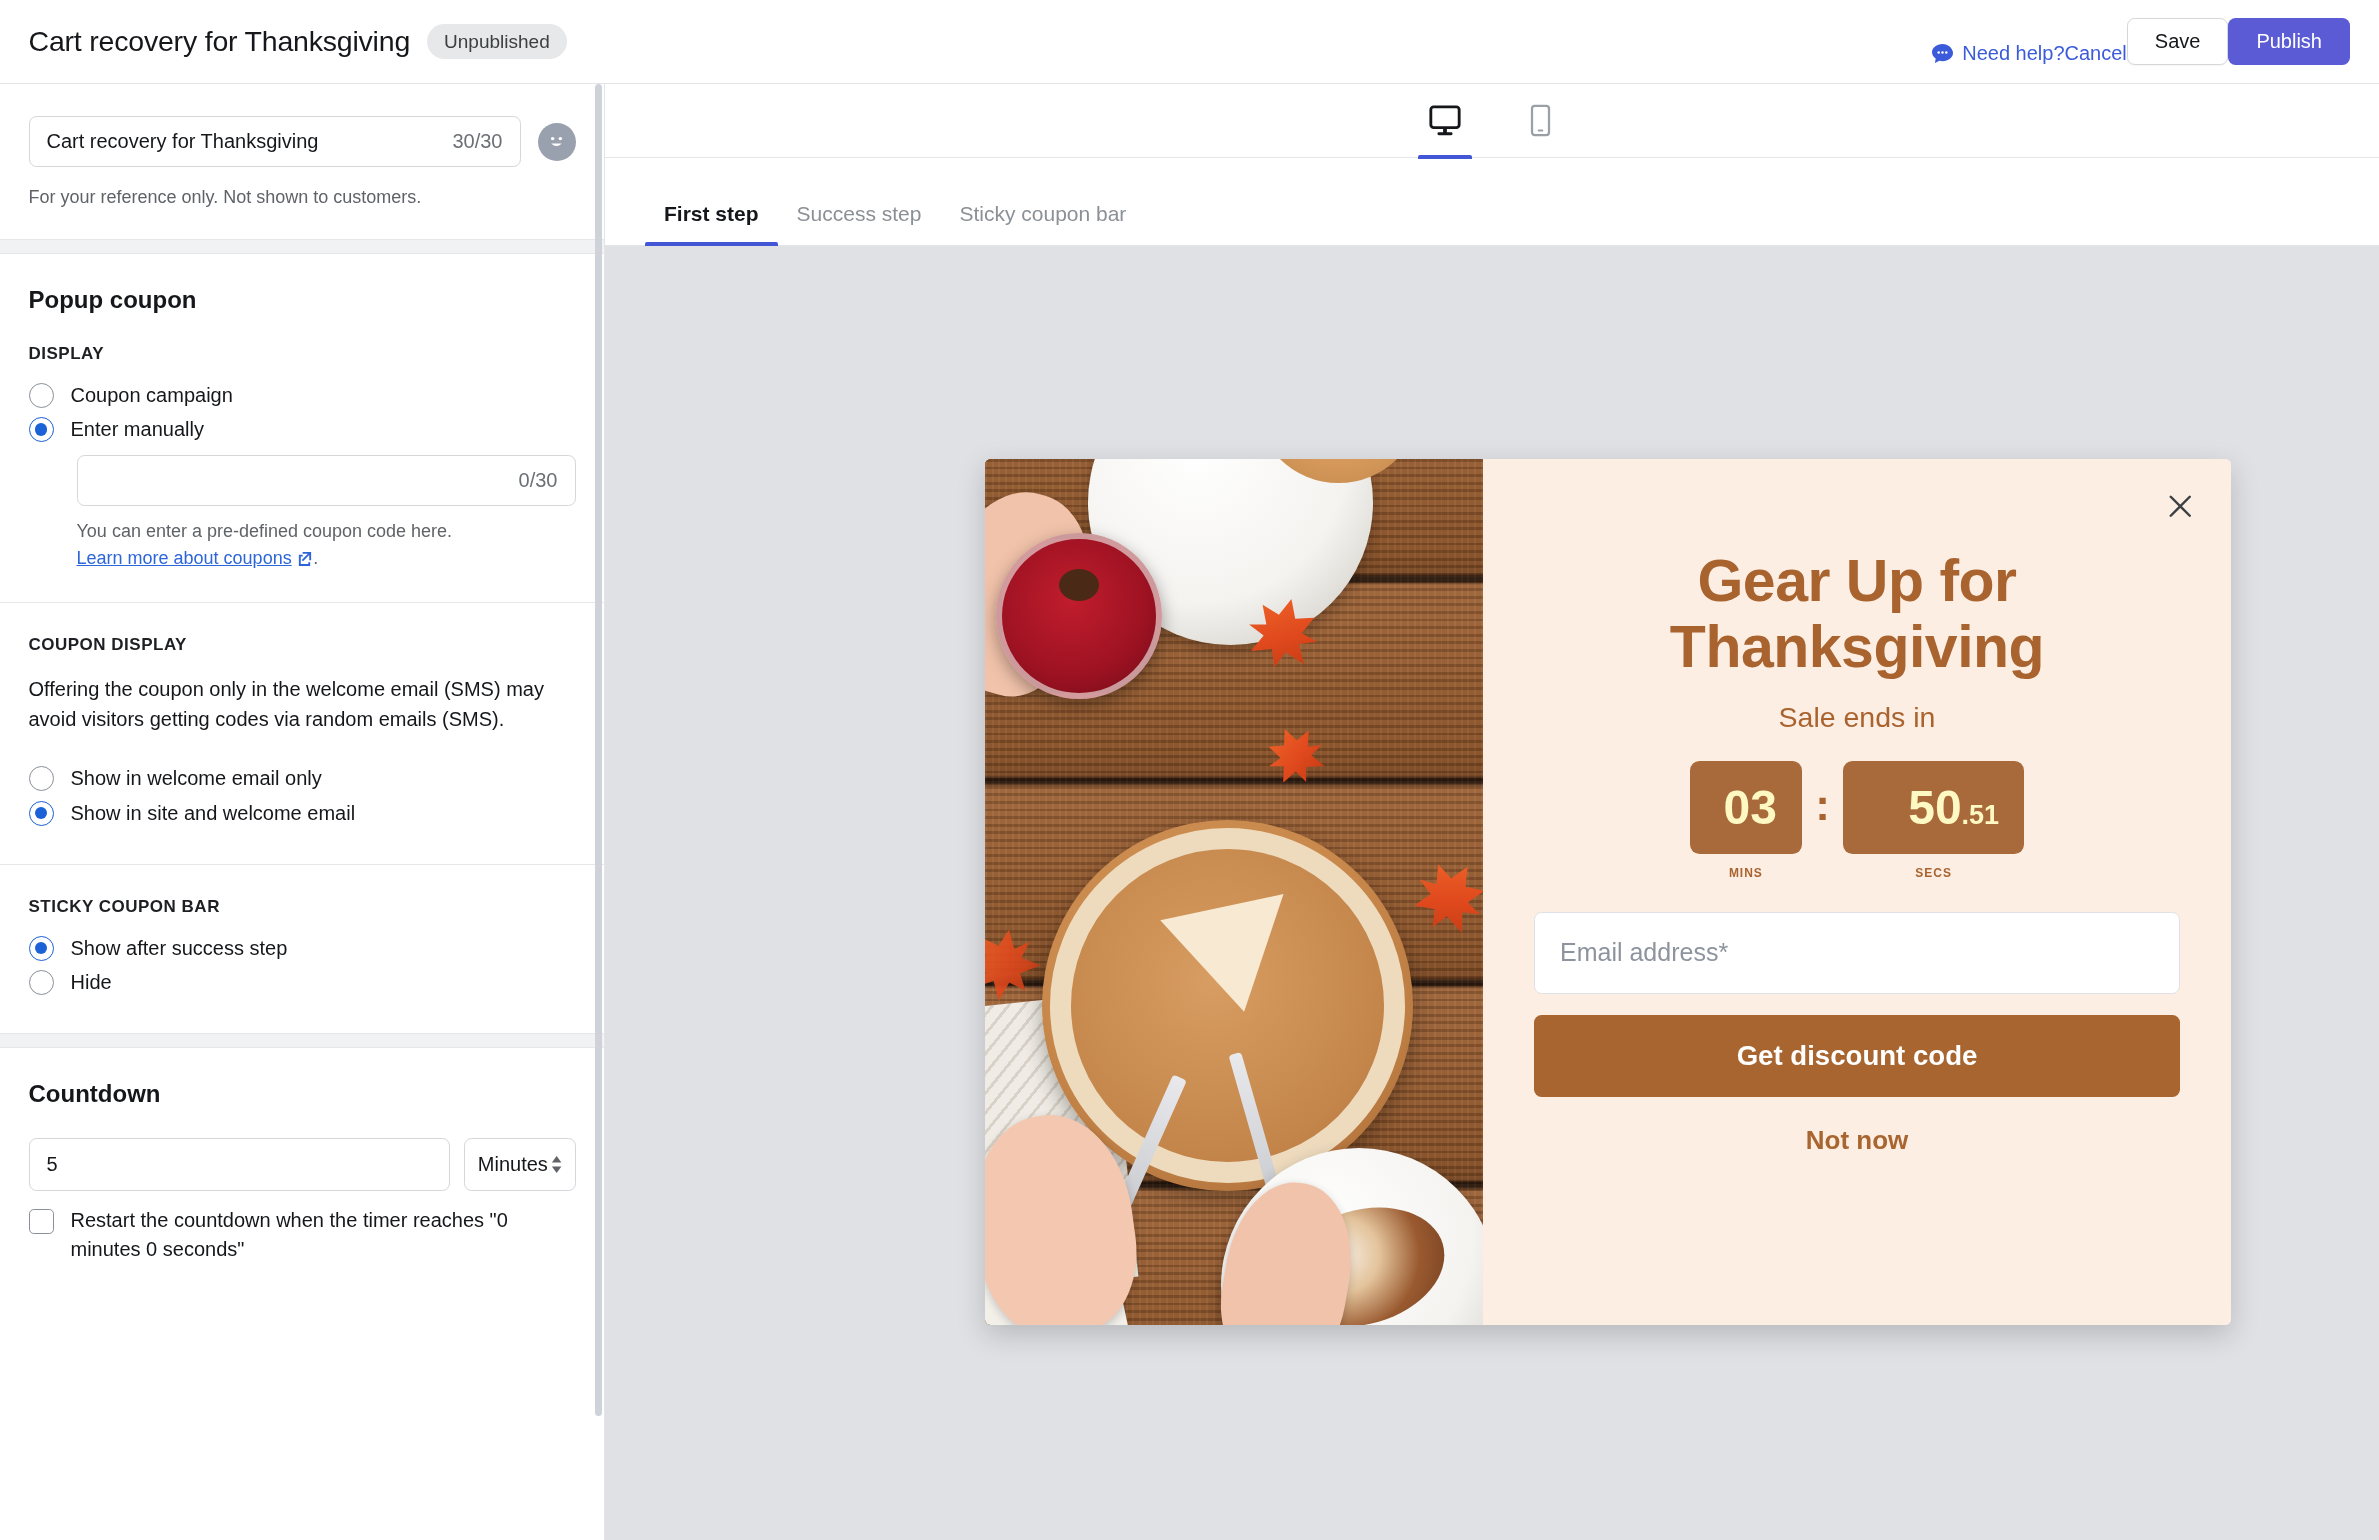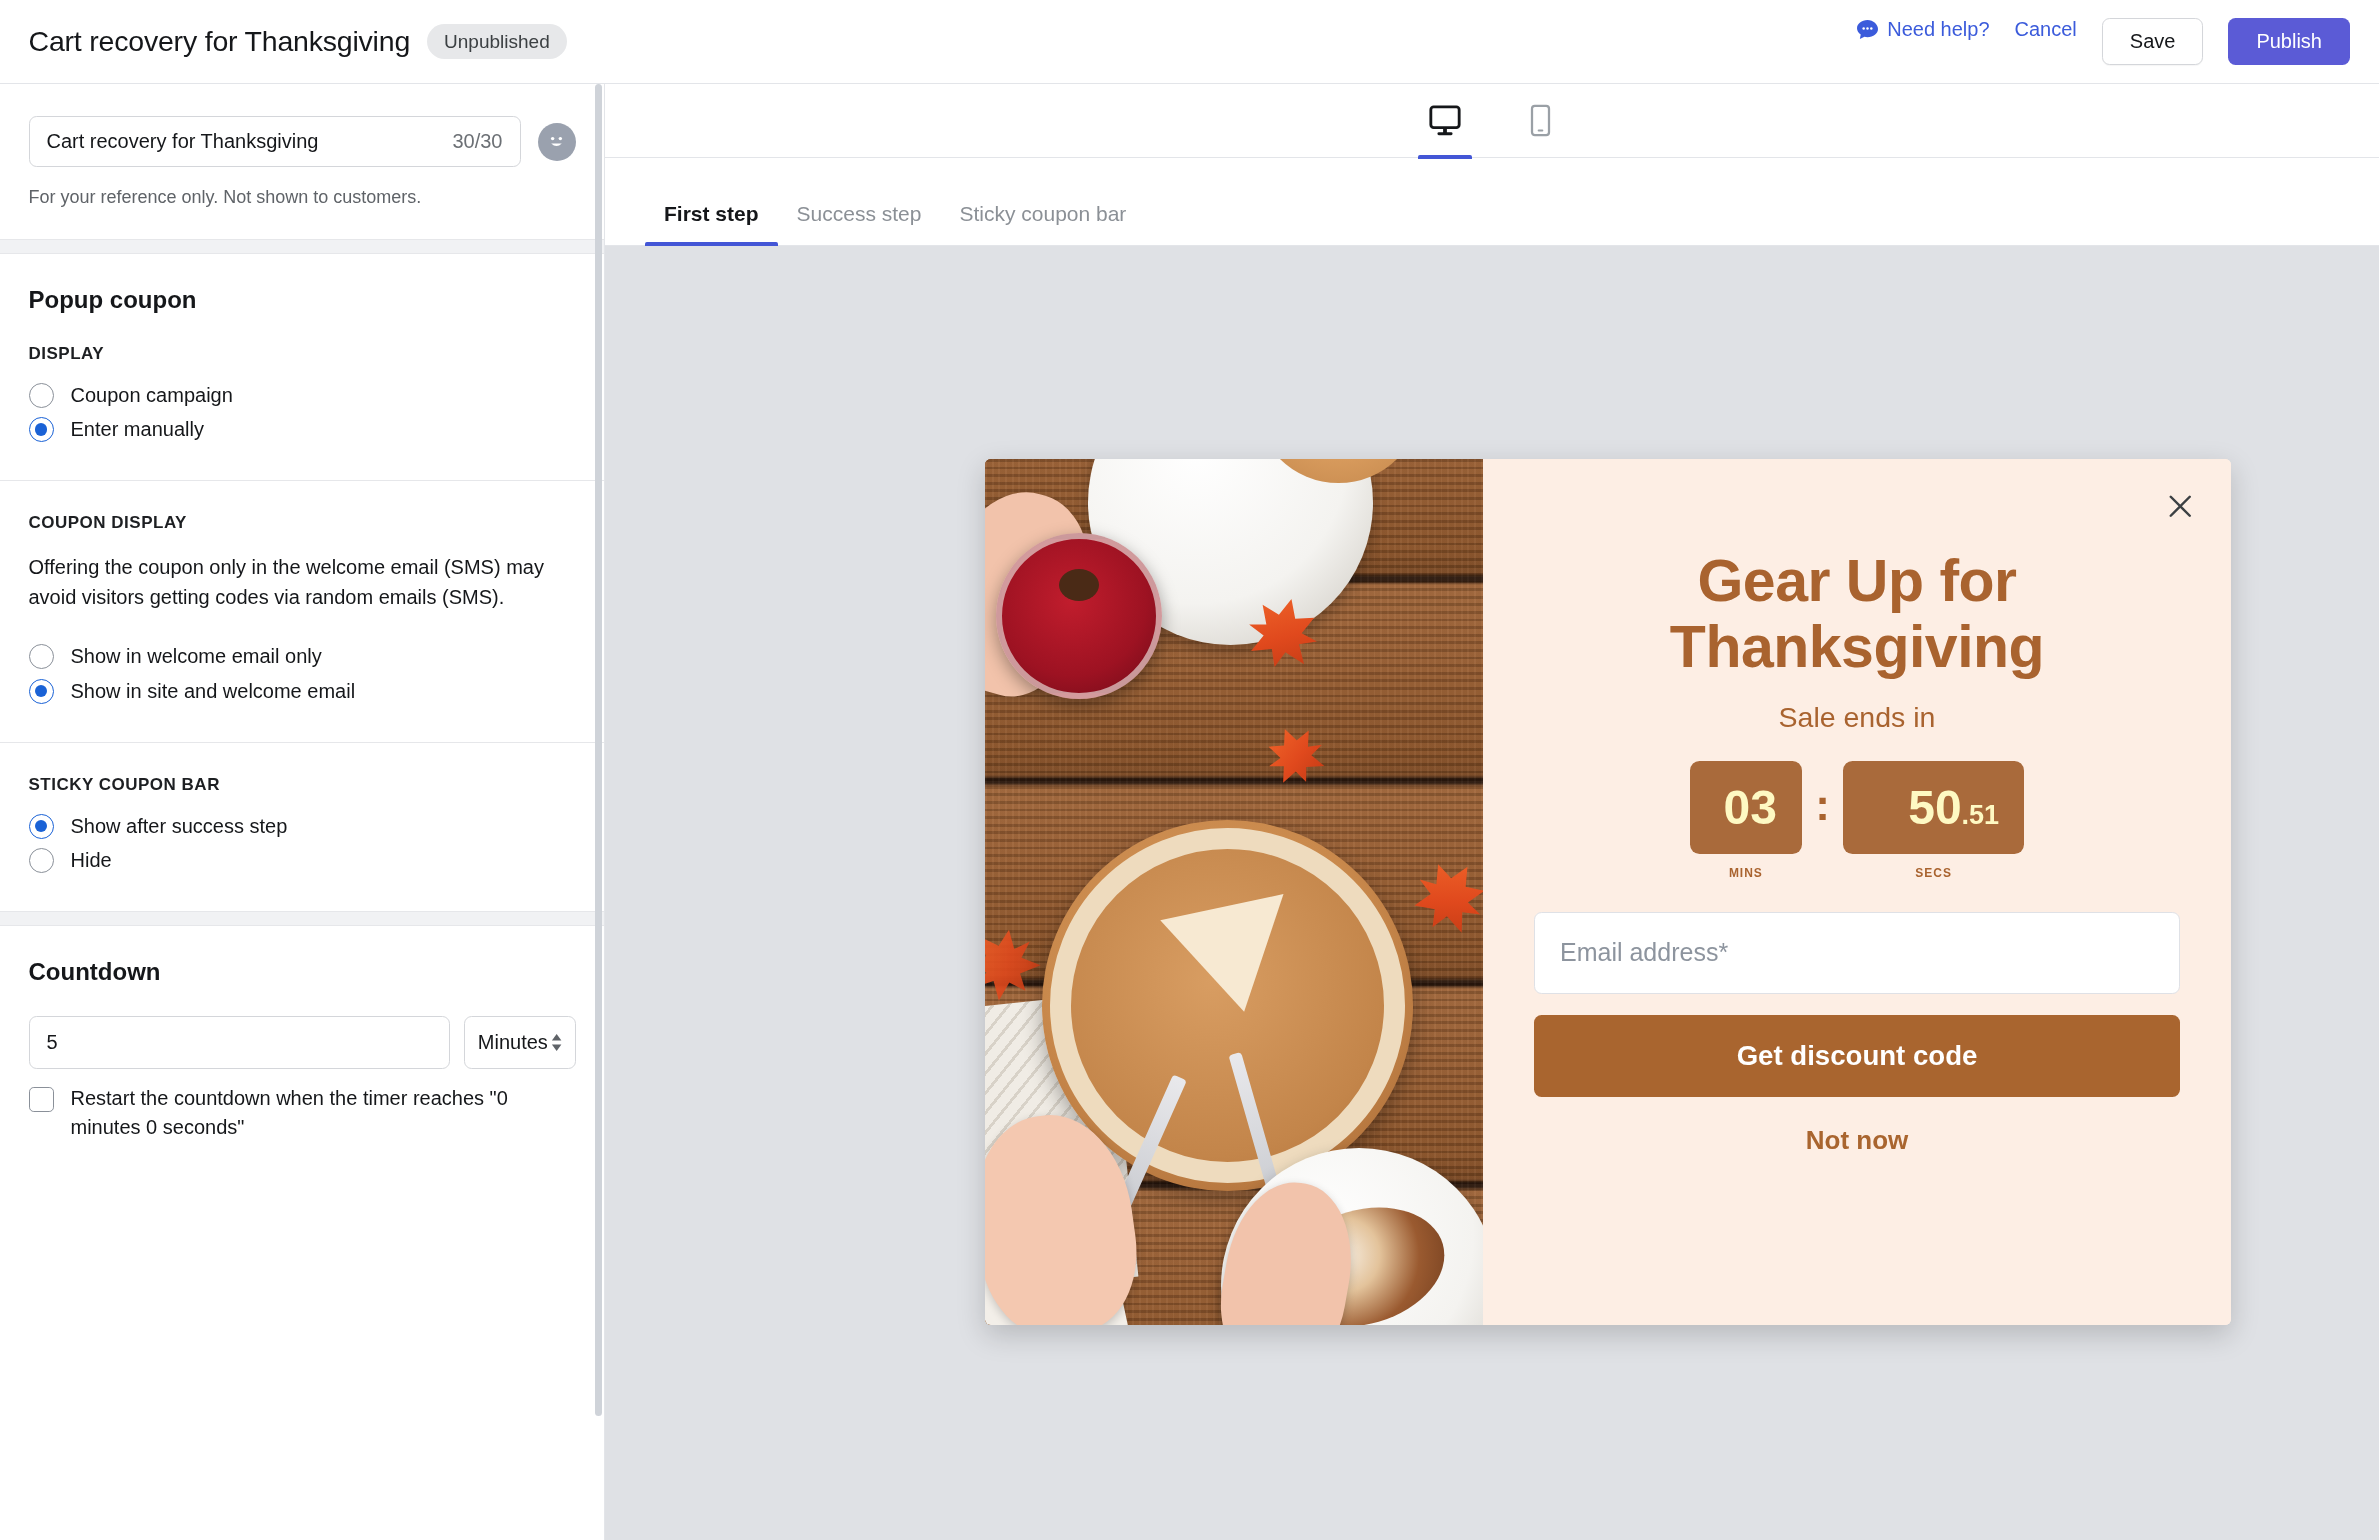--- a/index.html
+++ b/index.html
@@ -19,21 +19,21 @@
     display: flex; align-items: center;
     padding: 0 30px 0 28.5px;
   }
   .topbar-left { display: flex; align-items: center; gap: 17px; }
   .page-title { font-size: 28.5px; color: #15171a; font-weight: 400; letter-spacing: -0.2px; }
   .status-badge {
     background: #e7e8ea; color: #3c4043;
     font-size: 19px; padding: 6.7px 17px; border-radius: 19px;
     white-space: nowrap;
   }
-  .topbar-right { margin-left: auto; display: flex; align-items: flex-start; gap: 25px; }
+  .topbar-right { margin-left: auto; display: flex; align-items: flex-end; }
   .need-help { display: flex; align-items: center; gap: 8.6px; color: #3b5bdb; font-size: 20px; cursor: pointer; }
   .chat-icon { display:inline-block; width: 23px; height: 21px; position: relative; }
   .chat-icon svg { display:block; }
   .link-btn { color: #3b5bdb; font-size: 20px; cursor: pointer; }
   .btn {
     font-size: 20px; border-radius: 7.6px; padding: 11.4px 27px;
     cursor: pointer; border: 1px solid transparent; font-family: inherit;
   }
   .btn-save { background: #ffffff; border-color: #d4d6da; color: #15171a; box-shadow: 0 1px 1px rgba(0,0,0,0.04); }
   .btn-publish { background: #5b5bd6; color: #ffffff; }
@@ -360,20 +360,32 @@
 
           <div class="radio-row">
             <span class="radio"></span>
             <span class="radio-label">Coupon campaign</span>
           </div>
           <div class="radio-row">
             <span class="radio checked"></span>
             <span class="radio-label">Enter manually</span>
           </div>
 
+          <div class="indented">
+            <div class="coupon-input">
+              <span>0/30</span>
+            </div>
+            <div class="small-note">
+              <span>You can enter a pre-defined coupon code here.</span><br>
+              <span class="a-link">Learn more about coupons</span><span class="ext-icon"><svg width="16" height="16" viewBox="0 0 17 17">
+                    <path d="M6 2h9v9h-2V5.4L6.4 12 5 10.6 11.6 4H6V2z" fill="#2d66d8"></path>
+                    <path d="M2 5h4v2H4v8h8v-2h2v4H2V5z" fill="#2d66d8"></path>
+                  </svg></span><span>.</span>
+            </div>
+          </div>
         </div>
 
         <div style="height:1px;background:#e6e7ea;margin:0 0 0 0;"></div>
 
         <div class="section">
           <div class="sub-label">COUPON DISPLAY</div>
           <div class="paragraph">Offering the coupon only in the welcome email (SMS) may avoid visitors getting codes via random emails (SMS).</div>
           <div class="radio-row">
             <span class="radio"></span>
             <span class="radio-label">Show in welcome email only</span>

